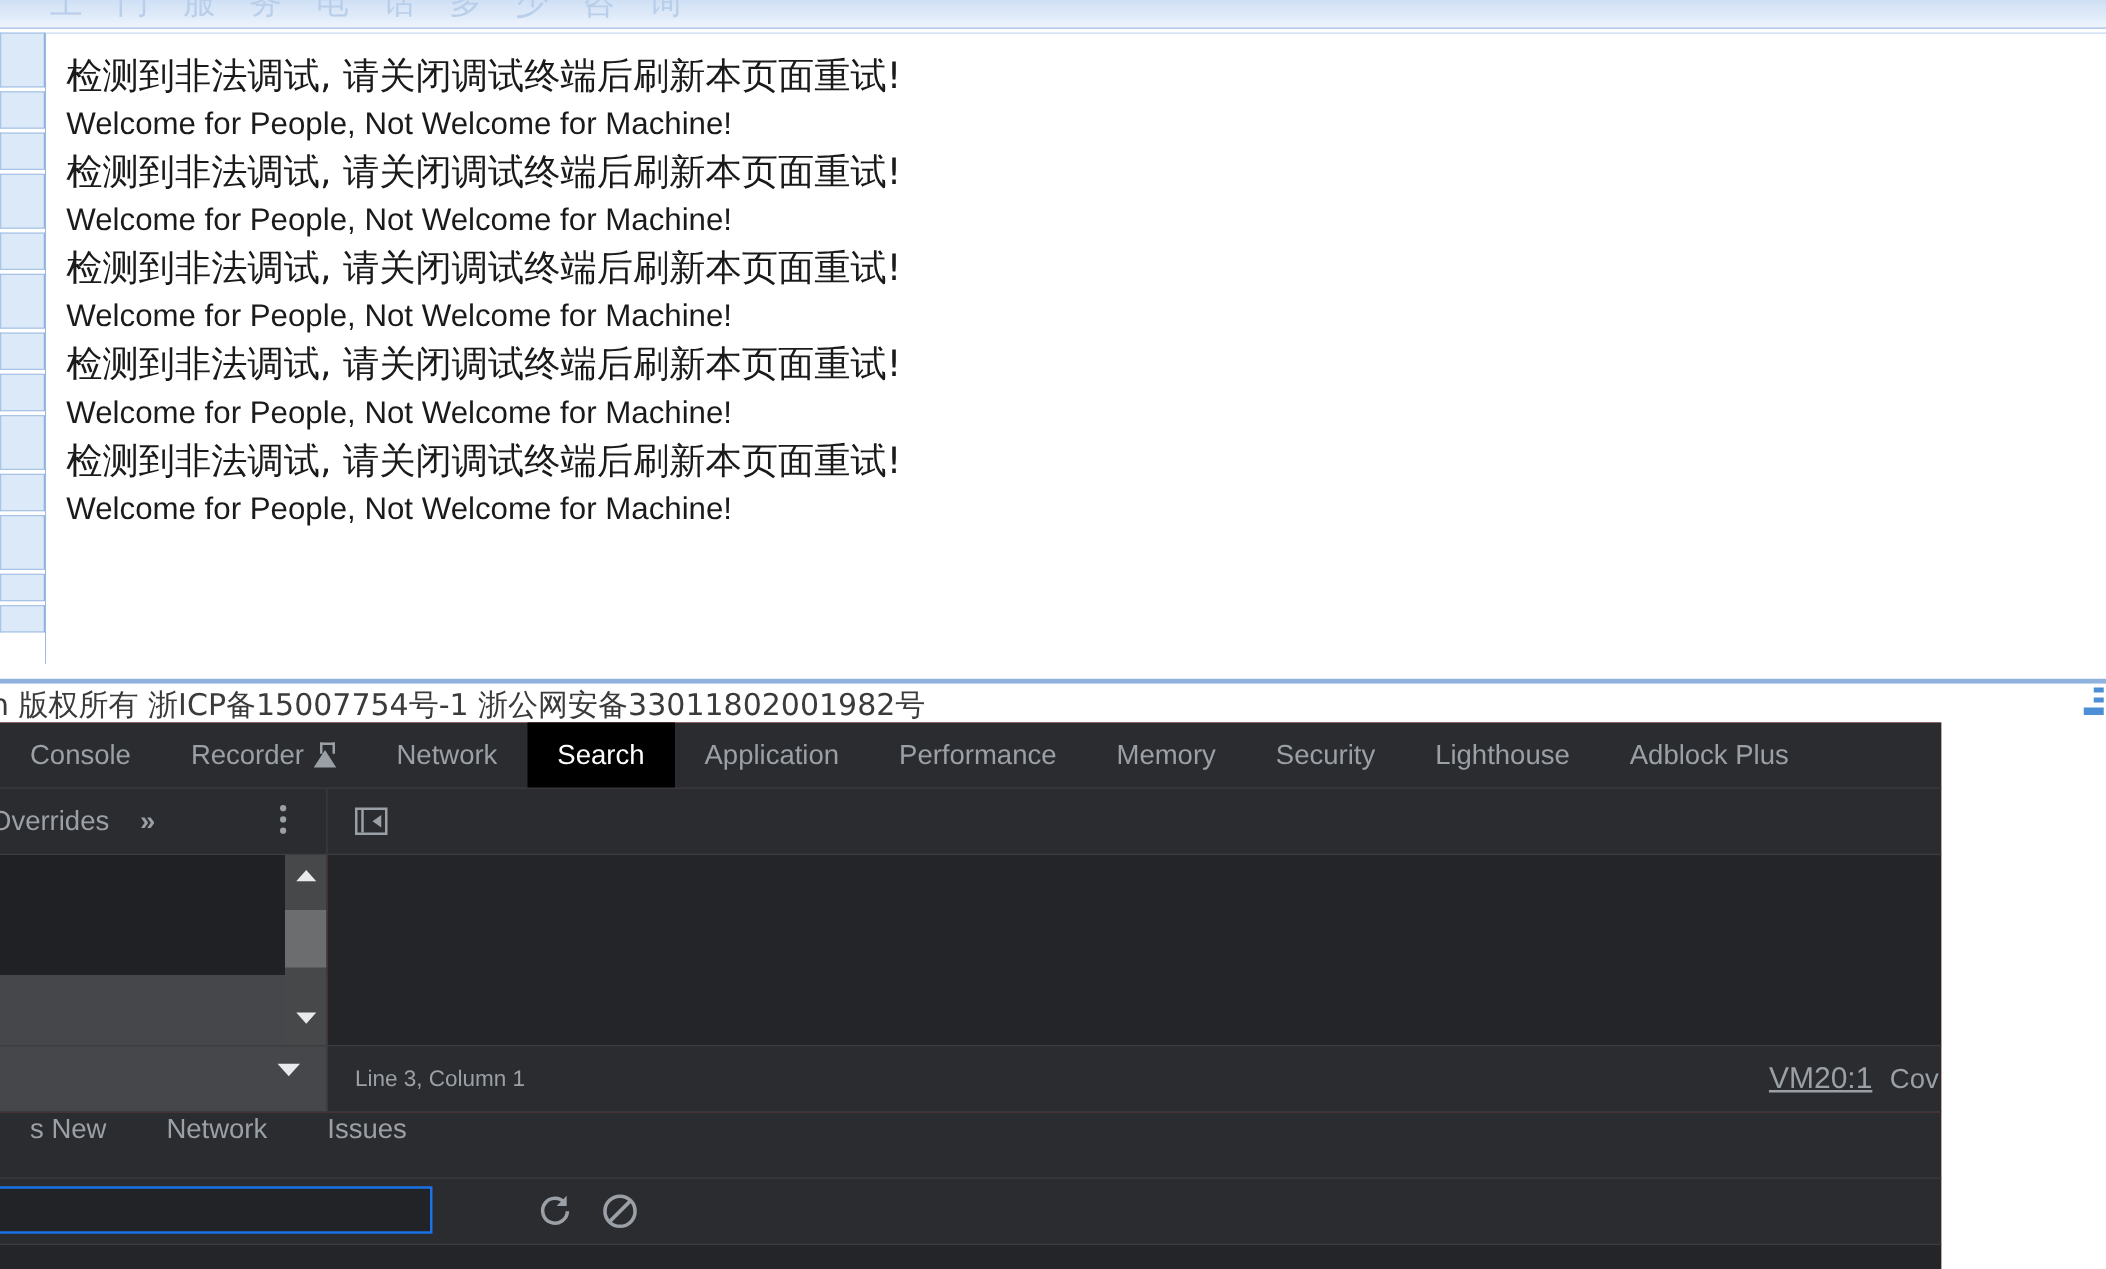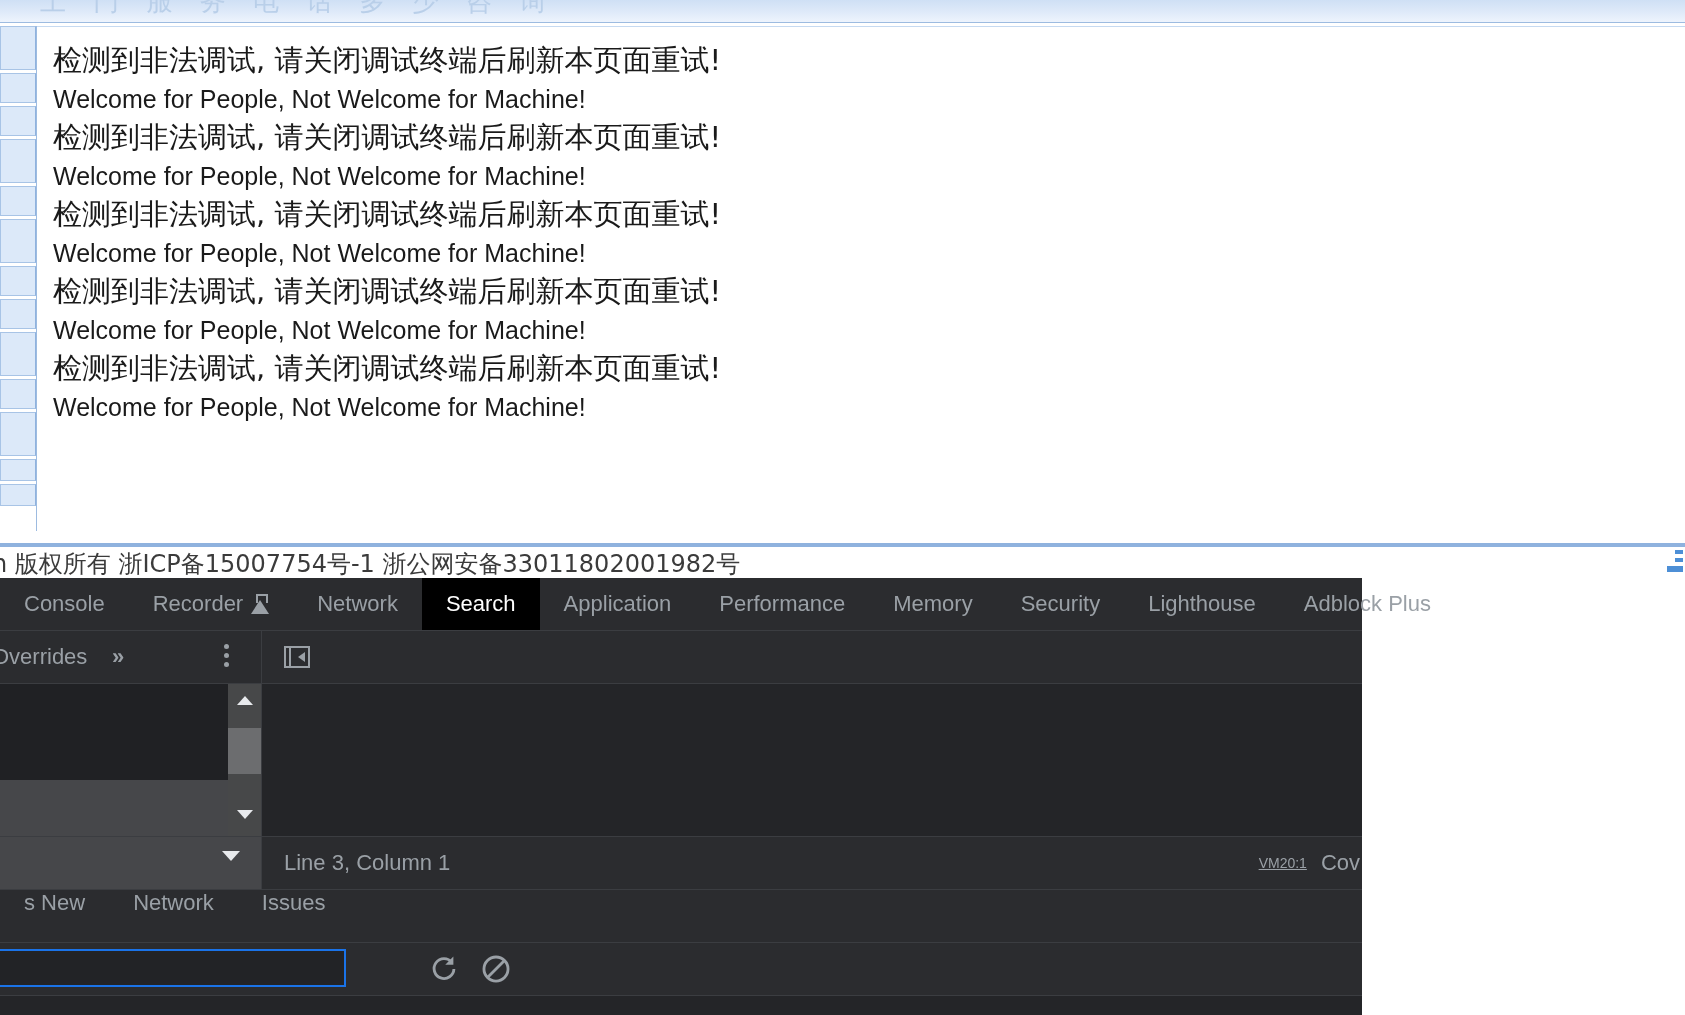--- a/index.html
+++ b/index.html
@@ -131,21 +131,21 @@
     display: block;
     background: #4d8fd6;
     margin-bottom: 4px;
   }
 
   
   .devtools {
     position: absolute;
     left: 0;
     top: 578px;
-    width: 1362px;
+    width: 1553px;
     height: 437px;
     background: #ef4444;
     color: #cfd0d2;
     font-size: 21px;
     font-family: "Liberation Sans", "DejaVu Sans", sans-serif;
   }
   .dt-tabbar {
     position: relative;
     height: 52px;
     background: #2b2c2f;
@@ -357,35 +357,35 @@
     position: absolute;
     left: 222px; top: 14px;
     width: 0; height: 0;
     border-left: 9px solid transparent;
     border-right: 9px solid transparent;
     border-top: 10px solid #e8eaed;
   }
   .dt-linecol {
     margin-left: 22px;
     color: #9aa0a6;
-    font-size: 22px;
+    font-size: 18px;
   }
   .dt-status-right {
     position: absolute;
     right: 0;
     display: flex;
     align-items: center;
     gap: 14px;
     padding-right: 2px;
     white-space: nowrap;
   }
   .dt-vmlink {
     color: #9aa0a6;
     text-decoration: underline;
-    font-size: 14px;
+    font-size: 24px;
     cursor: pointer;
   }
   .dt-covlabel {
     color: #9aa0a6;
     font-size: 22px;
   }
 
   
   .dt-drawer-tabs {
     position: relative;

